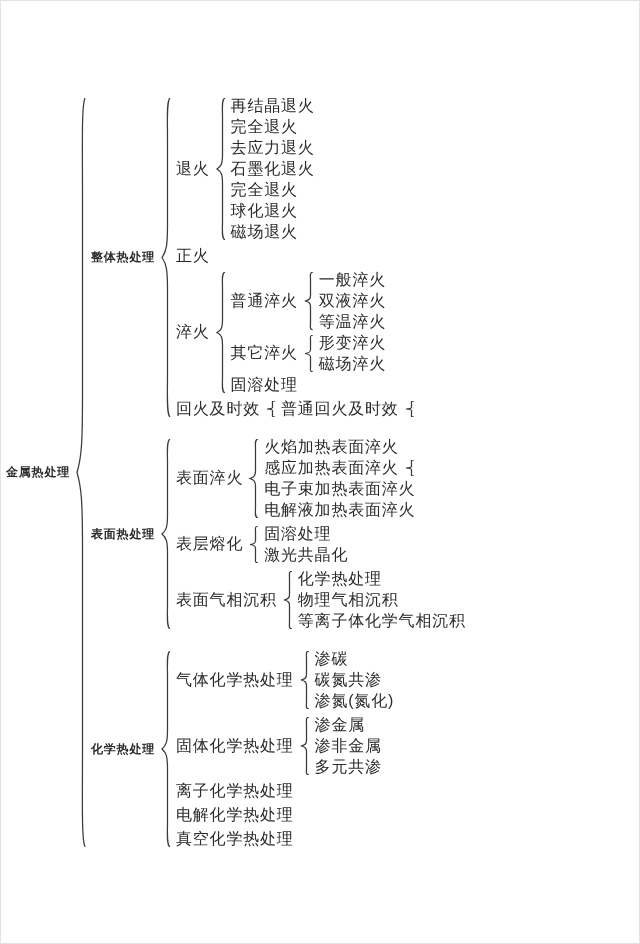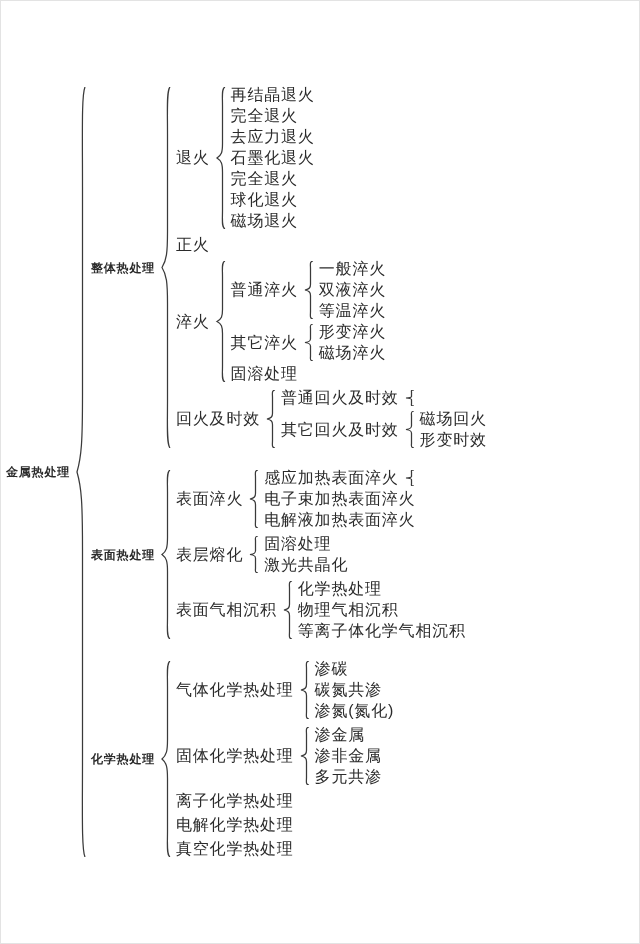--- a/index.html
+++ b/index.html
@@ -151,36 +151,20 @@
               </span>
               <div class="children d2">
                 <div class="node depth-3">
                   <span class="label">普通回火及时效</span>
                   <span class="brace">
                     <svg viewBox="0 0 11 100" preserveAspectRatio="none">
                       <path d="M10 0 C6.5 1 7.5 6 7.5 13 L7.5 40 C7.5 46 6.5 48 2 50 C6.5 52 7.5 54 7.5 60 L7.5 87 C7.5 94 6.5 99 10 100" fill="none" stroke="#3a3a3a" stroke-width="1.25" vector-effect="non-scaling-stroke"></path>
                     </svg>
                   </span>
                 </div>
-                <div class="node depth-3">
-                  <span class="label">其它回火及时效</span>
-                  <span class="brace">
-                    <svg viewBox="0 0 11 100" preserveAspectRatio="none">
-                      <path d="M10 0 C6.5 1 7.5 6 7.5 13 L7.5 40 C7.5 46 6.5 48 2 50 C6.5 52 7.5 54 7.5 60 L7.5 87 C7.5 94 6.5 99 10 100" fill="none" stroke="#3a3a3a" stroke-width="1.25" vector-effect="non-scaling-stroke"></path>
-                    </svg>
-                  </span>
-                  <div class="children d3">
-                    <div class="node depth-4">
-                      <span class="label">磁场回火</span>
-                    </div>
-                    <div class="node depth-4">
-                      <span class="label">形变时效</span>
-                    </div>
-                  </div>
-                </div>
               </div>
             </div>
           </div>
         </div>
         <div class="node depth-1">
           <span class="label">表面热处理</span>
           <span class="brace">
             <svg viewBox="0 0 11 100" preserveAspectRatio="none">
               <path d="M10 0 C6.5 1 7.5 6 7.5 13 L7.5 40 C7.5 46 6.5 48 2 50 C6.5 52 7.5 54 7.5 60 L7.5 87 C7.5 94 6.5 99 10 100" fill="none" stroke="#3a3a3a" stroke-width="1.25" vector-effect="non-scaling-stroke"></path>
             </svg>
@@ -188,20 +172,23 @@
           <div class="children d1">
             <div class="node depth-2">
               <span class="label">表面淬火</span>
               <span class="brace">
                 <svg viewBox="0 0 11 100" preserveAspectRatio="none">
                   <path d="M10 0 C6.5 1 7.5 6 7.5 13 L7.5 40 C7.5 46 6.5 48 2 50 C6.5 52 7.5 54 7.5 60 L7.5 87 C7.5 94 6.5 99 10 100" fill="none" stroke="#3a3a3a" stroke-width="1.25" vector-effect="non-scaling-stroke"></path>
                 </svg>
               </span>
               <div class="children d2">
                 <div class="node depth-3">
+                  <span class="label">火焰加热表面淬火</span>
+                </div>
+                <div class="node depth-3">
                   <span class="label">感应加热表面淬火</span>
                   <span class="brace">
                     <svg viewBox="0 0 11 100" preserveAspectRatio="none">
                       <path d="M10 0 C6.5 1 7.5 6 7.5 13 L7.5 40 C7.5 46 6.5 48 2 50 C6.5 52 7.5 54 7.5 60 L7.5 87 C7.5 94 6.5 99 10 100" fill="none" stroke="#3a3a3a" stroke-width="1.25" vector-effect="non-scaling-stroke"></path>
                     </svg>
                   </span>
                 </div>
                 <div class="node depth-3">
                   <span class="label">电子束加热表面淬火</span>
                 </div>

